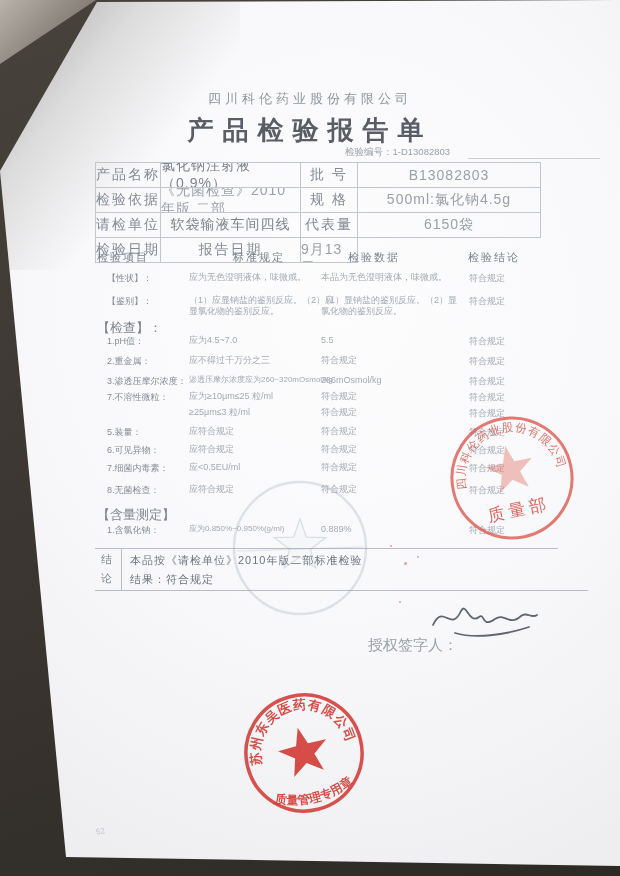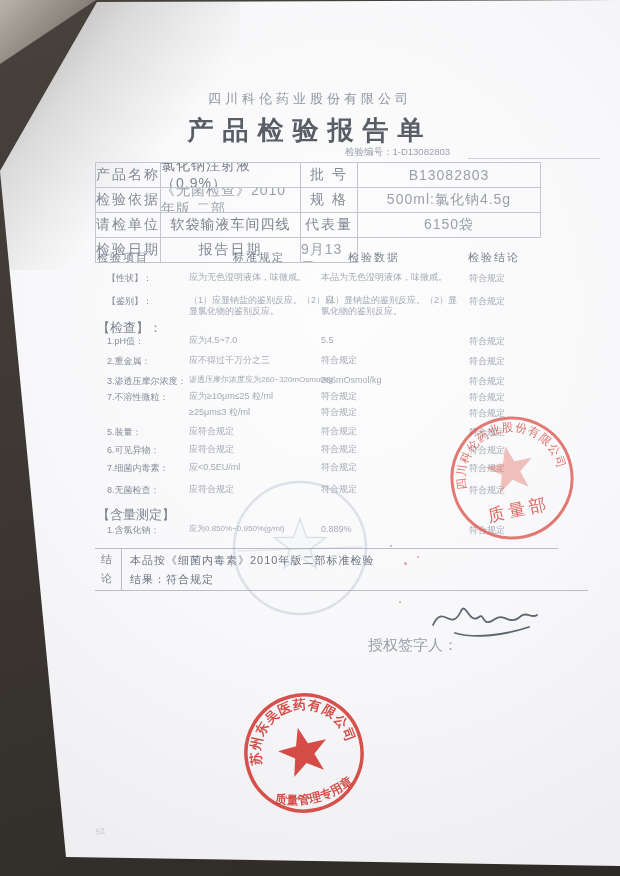--- a/index.html
+++ b/index.html
@@ -163,21 +163,21 @@
       <span class="ci">1.含氯化钠：</span>
       <span class="cs long">应为0.850%~0.950%(g/ml)</span>
       <span class="cd">0.889%</span>
       <span class="cc">符合规定</span>
     </div>
 
     <div class="rule" style="top:548px;left:95px;width:463px"></div>
     <div class="vline" style="top:548px;left:121px;height:42px"></div>
     <div class="concl-char" style="top:552px">结</div>
     <div class="concl-char" style="top:571px">论</div>
-    <div class="concl-line" style="top:553px">本品按《细菌内毒素》2010年版二部标准检验</div>
+    <div class="concl-line" style="top:553px">本品按《请检单位》2010年版二部标准检验</div>
     <div class="concl-line" style="top:572px">结果：符合规定</div>
     <div class="rule" style="top:590px;left:95px;width:493px"></div>
 
     <div class="sign-label">授权签字人：</div>
     <svg class="stamp" style="left:425px;top:595px" width="120" height="50" viewBox="0 0 120 50">
       <path d="M8,30 C18,8 26,38 36,16 C41,6 44,30 54,22 C60,17 56,34 70,24 C80,17 84,32 96,21 C102,16 106,24 112,20
                M30,38 C50,44 80,40 104,32" fill="none" stroke="#434c5b" stroke-width="1.8" opacity="0.85" stroke-linecap="round"></path>
     </svg>
 
     <svg class="stamp" style="left:225px;top:473px" width="150" height="150" viewBox="0 0 150 150">

